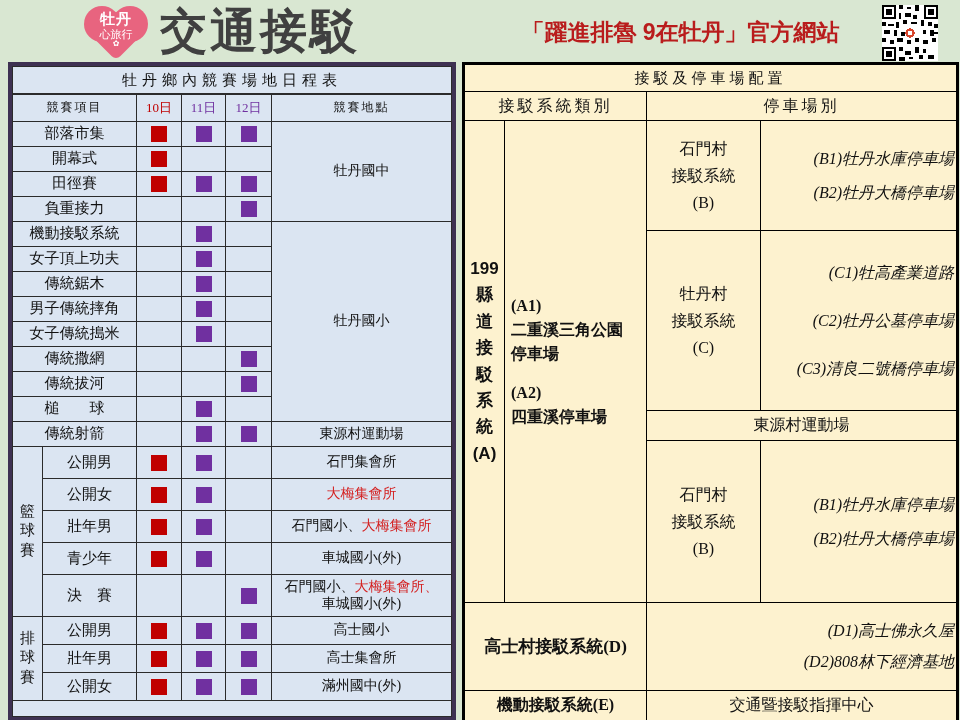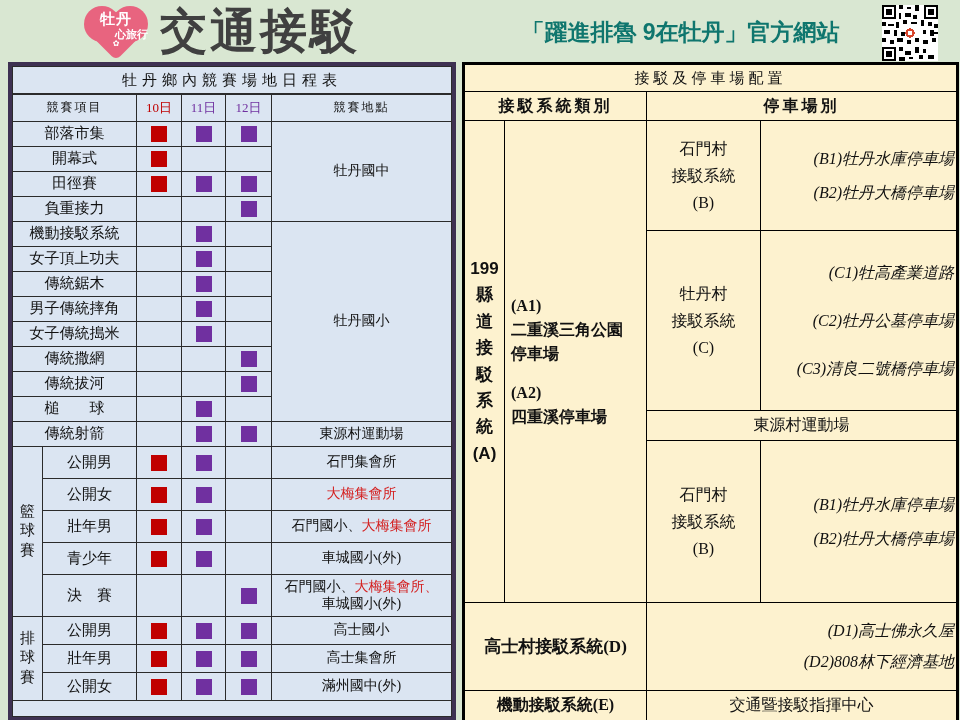--- a/index.html
+++ b/index.html
@@ -5,26 +5,26 @@
   html,body{margin:0;padding:0;}
   body{width:960px;height:720px;position:relative;background:#d9e7d2;overflow:hidden;
        font-family:"Liberation Serif","DejaVu Serif",serif;}
   
   .logo{position:absolute;left:84px;top:3px;width:64px;height:60px;z-index:5;}
   .logo .lobe{position:absolute;width:36px;height:36px;background:#e8647f;border-radius:50%;}
   .lobe.l{left:0;top:3px}.lobe.r{right:0;top:3px}
   .logo .point{position:absolute;left:14px;top:14px;width:36px;height:36px;background:#e8647f;transform:rotate(45deg);border-radius:6px;}
   .logo .txt{position:absolute;left:0;top:8px;width:64px;text-align:center;color:#fff;z-index:2;line-height:1.1;font-family:"Liberation Sans",sans-serif;}
   .logo .t1{font-size:15px;font-weight:bold;letter-spacing:1px;}
-  .logo .t2{font-size:11px;font-weight:bold;text-align:right;}
+  .logo .t2{font-size:11px;font-weight:normal;}
   .logo .t3{font-size:8px;line-height:1;}
   .main-title{position:absolute;left:160px;top:0px;font-size:47px;font-weight:bold;color:#404040;
               font-family:"Liberation Sans","DejaVu Sans",sans-serif;letter-spacing:3px;}
   .site-title{position:absolute;left:488px;top:17px;width:385px;text-align:center;font-size:23px;font-weight:bold;
-              color:#0f766e;font-family:"Liberation Sans","DejaVu Sans",sans-serif;}
+              color:#b91c1c;font-family:"Liberation Sans","DejaVu Sans",sans-serif;}
   .qr{position:absolute;left:882px;top:5px;width:56px;height:56px;background:#fff;}
   
   .schedule-wrap{position:absolute;left:8px;top:62px;border:4px solid #3e3152;background:#dbe5f2;}
   table.sched{border-collapse:collapse;table-layout:fixed;}
   table.sched td{border:1px solid #2b2b2b;text-align:center;vertical-align:middle;
                  font-size:15px;color:#111;padding:0 1px;overflow:hidden;}
   .sched .tbl-title{height:26px;font-size:15px;letter-spacing:5px;border-bottom:2px solid #2b2b2b;}
   .sched .col-hdr{font-size:12px;letter-spacing:2px;}
   .sched .day-hdr{font-size:13px;}
   .sched .day-hdr.red{color:#c00000;}
@@ -33,21 +33,21 @@
   .sched .loc{font-size:14px;line-height:1.25;}
   .sched .sq{display:inline-block;width:16px;height:16px;vertical-align:middle;}
   .sched .sq.red{background:#c00000;}
   .sched .sq.purple{background:#7030a0;}
   .sched .redtx{color:#d42020;}
   
   .shuttle-wrap{position:absolute;left:462px;top:62px;border:2px solid #000;background:#fdf2cf;}
   table.shut{border-collapse:collapse;table-layout:fixed;}
   table.shut td{border:1.5px solid #000;vertical-align:middle;font-size:16px;color:#111;padding:0 2px;}
   .shut .tbl-title2{height:26px;font-size:15px;text-align:center;letter-spacing:4px;}
-  .shut .hdr2{height:28px;font-size:16px;text-align:center;letter-spacing:3px;font-weight:bold;}
+  .shut .hdr2{height:28px;font-size:16px;text-align:center;letter-spacing:3px;}
   .shut .a-label{font-weight:bold;font-size:17px;text-align:center;line-height:1.55;font-family:"Liberation Sans",sans-serif;}
   .shut .a-desc{font-weight:bold;font-size:16px;text-align:left;padding-left:6px;line-height:1.5;}
   .shut .sys{text-align:center;line-height:1.7;}
   .shut .park{text-align:right;padding-left:22px;line-height:2.1;font-style:italic;}
   .shut .c-park{line-height:3.0;}
   .shut .d-park{line-height:1.9;}
   .shut .center-cell{text-align:center;}
   .shut .d-label{font-weight:bold;font-size:17px;text-align:center;}
   .shut .e-label{font-weight:bold;font-size:16px;text-align:center;}
   .shut .e-value{text-align:center;margin-left:7px;}

